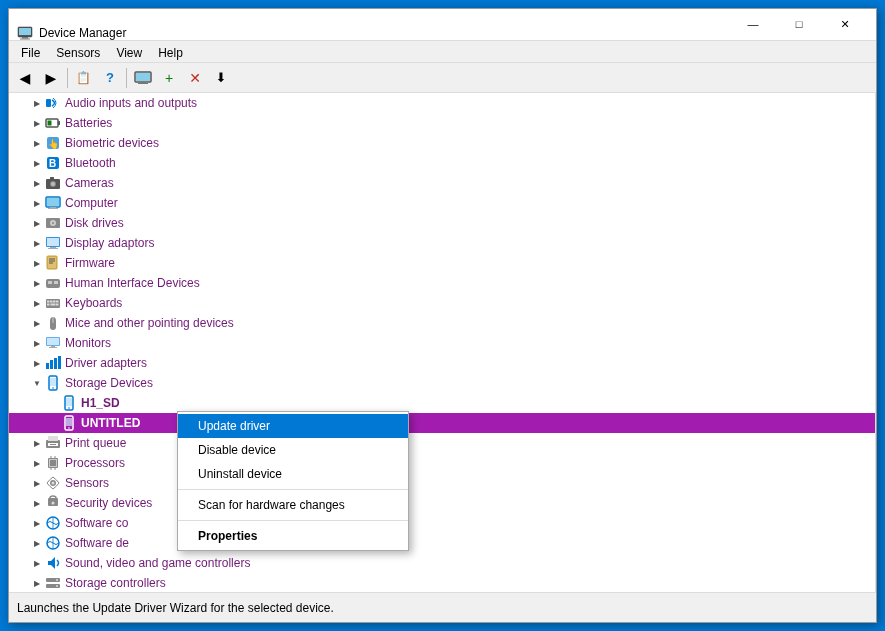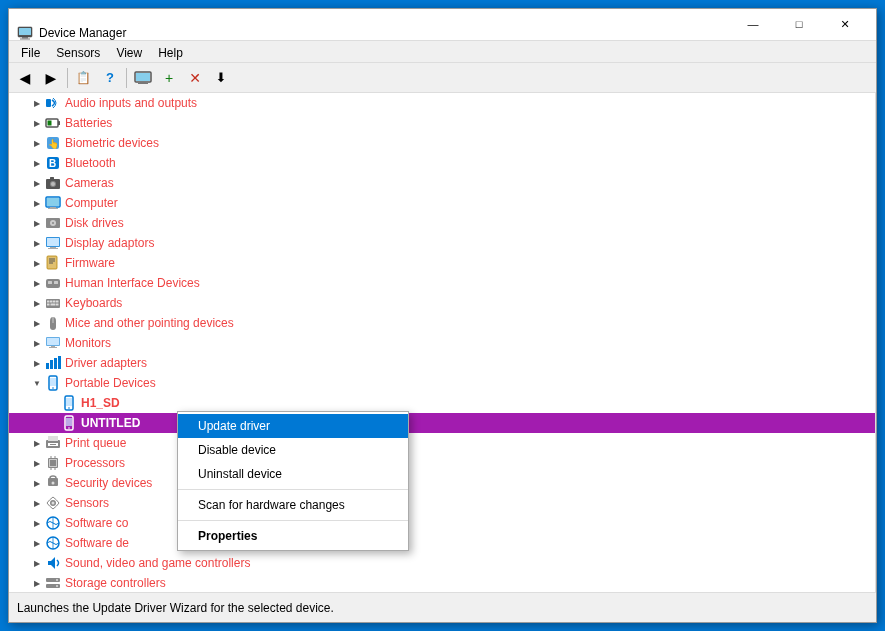--- a/index.html
+++ b/index.html
@@ -132,21 +132,21 @@
     .tree-panel::-webkit-scrollbar-thumb { background: #c0c0c0; border: 3px solid #f0f0f0; border-radius: 8px; }
 
     .tree-item {
       display: flex;
       align-items: center;
       height: 20px;
       padding-left: 4px;
       cursor: pointer;
       white-space: nowrap;
       font-size: 12px;
-      color: #ef4444;
+      color: #701a75;
     }
     .tree-item.selected { background: #a21caf; color: #fff; }
     .tree-item.selected .item-label { color: #fff; }
 
     .tree-expander {
       width: 16px;
       height: 16px;
       display: flex;
       align-items: center;
       justify-content: center;
@@ -475,21 +475,21 @@
         <span class="tree-expander">
             <span class="chevron-down"></span>
           </span>
         <span class="item-icon">
           <svg width="16" height="16" viewBox="0 0 16 16">
               <rect x="4" y="1" width="8" height="14" rx="1.5" fill="none" stroke="#0078d4" stroke-width="1.5"></rect>
               <rect x="5" y="3" width="6" height="8" fill="#c8e6ff"></rect>
               <circle cx="8" cy="13" r="0.8" fill="#0078d4"></circle>
             </svg>
         </span>
-        <span class="item-label">Portable Devices</span>
+        <span class="item-label">Storage Devices</span>
       </div>
 
       <div class="tree-item indent-2">
         <span class="tree-expander" style="visibility:hidden;">
             <span class="chevron-right"></span>
           </span>
         <span class="item-icon">
           <svg width="16" height="16" viewBox="0 0 16 16">
               <rect x="4" y="1" width="8" height="14" rx="1.5" fill="none" stroke="#0078d4" stroke-width="1.5"></rect>
               <rect x="5" y="3" width="6" height="8" fill="#c8e6ff"></rect>
@@ -545,40 +545,40 @@
         </span>
         <span class="item-label">Processors</span>
       </div>
 
       <div class="tree-item indent-1">
         <span class="tree-expander">
             <span class="chevron-right"></span>
           </span>
         <span class="item-icon">
           <svg width="16" height="16" viewBox="0 0 16 16">
+              <circle cx="8" cy="8" r="3" fill="#888"></circle>
+              <circle cx="8" cy="8" r="1.5" fill="#ddd"></circle>
+              <path d="M8 2 Q12 5 14 8 Q12 11 8 14 Q4 11 2 8 Q4 5 8 2Z" fill="none" stroke="#888" stroke-width="1"></path>
+            </svg>
+        </span>
+        <span class="item-label">Sensors</span>
+      </div>
+
+      <div class="tree-item indent-1">
+        <span class="tree-expander">
+            <span class="chevron-right"></span>
+          </span>
+        <span class="item-icon">
+          <svg width="16" height="16" viewBox="0 0 16 16">
               <rect x="3" y="3" width="10" height="8" rx="1" fill="#888"></rect>
               <rect x="5" y="1" width="6" height="4" rx="3" fill="none" stroke="#888" stroke-width="1.5"></rect>
               <circle cx="8" cy="8" r="1.5" fill="#ddd"></circle>
             </svg>
         </span>
         <span class="item-label">Security devices</span>
-      </div>
-
-      <div class="tree-item indent-1">
-        <span class="tree-expander">
-            <span class="chevron-right"></span>
-          </span>
-        <span class="item-icon">
-          <svg width="16" height="16" viewBox="0 0 16 16">
-              <circle cx="8" cy="8" r="3" fill="#888"></circle>
-              <circle cx="8" cy="8" r="1.5" fill="#ddd"></circle>
-              <path d="M8 2 Q12 5 14 8 Q12 11 8 14 Q4 11 2 8 Q4 5 8 2Z" fill="none" stroke="#888" stroke-width="1"></path>
-            </svg>
-        </span>
-        <span class="item-label">Sensors</span>
       </div>
 
       <div class="tree-item indent-1">
         <span class="tree-expander">
             <span class="chevron-right"></span>
           </span>
         <span class="item-icon">
           <svg width="16" height="16" viewBox="0 0 16 16">
               <circle cx="8" cy="8" r="6" fill="none" stroke="#0078d4" stroke-width="1.5"></circle>
               <path d="M2 8 Q5 5 8 8 Q11 11 14 8" stroke="#0078d4" stroke-width="1" fill="none"></path>

